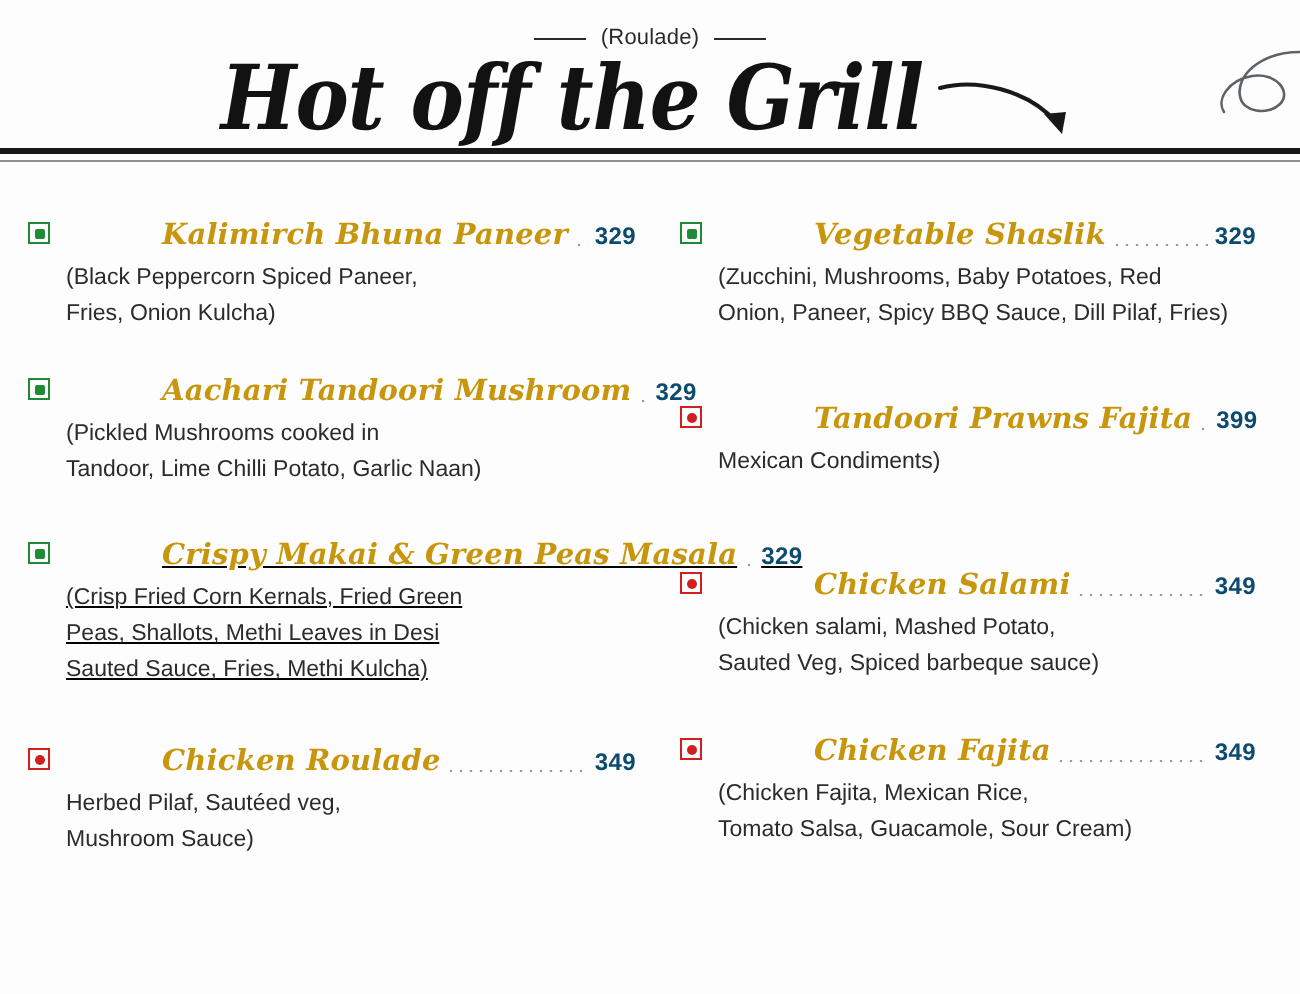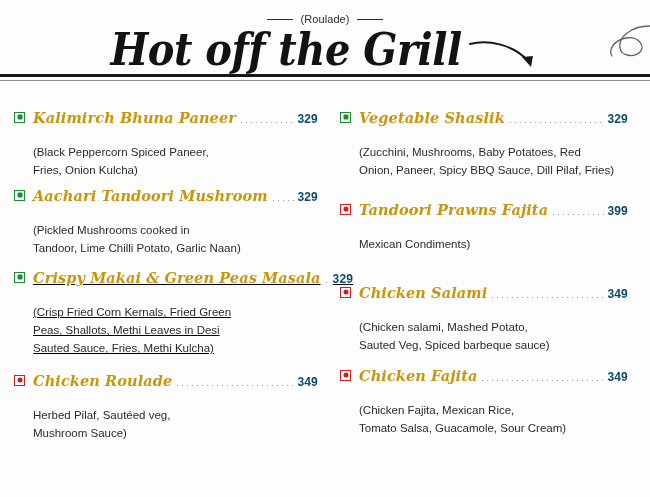--- a/index.html
+++ b/index.html
@@ -156,20 +156,21 @@
 
   .item-name {
     flex: 0 0 auto;
     font-family: "DejaVu Serif", serif;
     font-style: italic;
     font-weight: 700;
     font-size: 14.5px;
     color: #c8960c;
     letter-spacing: 0.1px;
     line-height: 1.1;
+    margin-left: 48px;
   }
 
   .leader {
     flex: 1 1 auto;
     min-width: 6px;
     margin: 0 3px;
     position: relative;
     height: 1px;
     align-self: flex-end;
     transform: translateY(-3px);
@@ -189,21 +190,21 @@
 
   .price {
     flex: 0 0 auto;
     font-size: 12px;
     font-weight: 700;
     color: #0c4a6e;
     letter-spacing: 0.2px;
   }
 
   .desc {
-    margin-top: 17px;
+    margin-top: 4px;
     padding-left: 19px;
     font-size: 11.5px;
     line-height: 1.58;
     color: #2b2b2b;
   }
   .desc div { white-space: nowrap; }
 </style>
 </head>
 <body>
 

